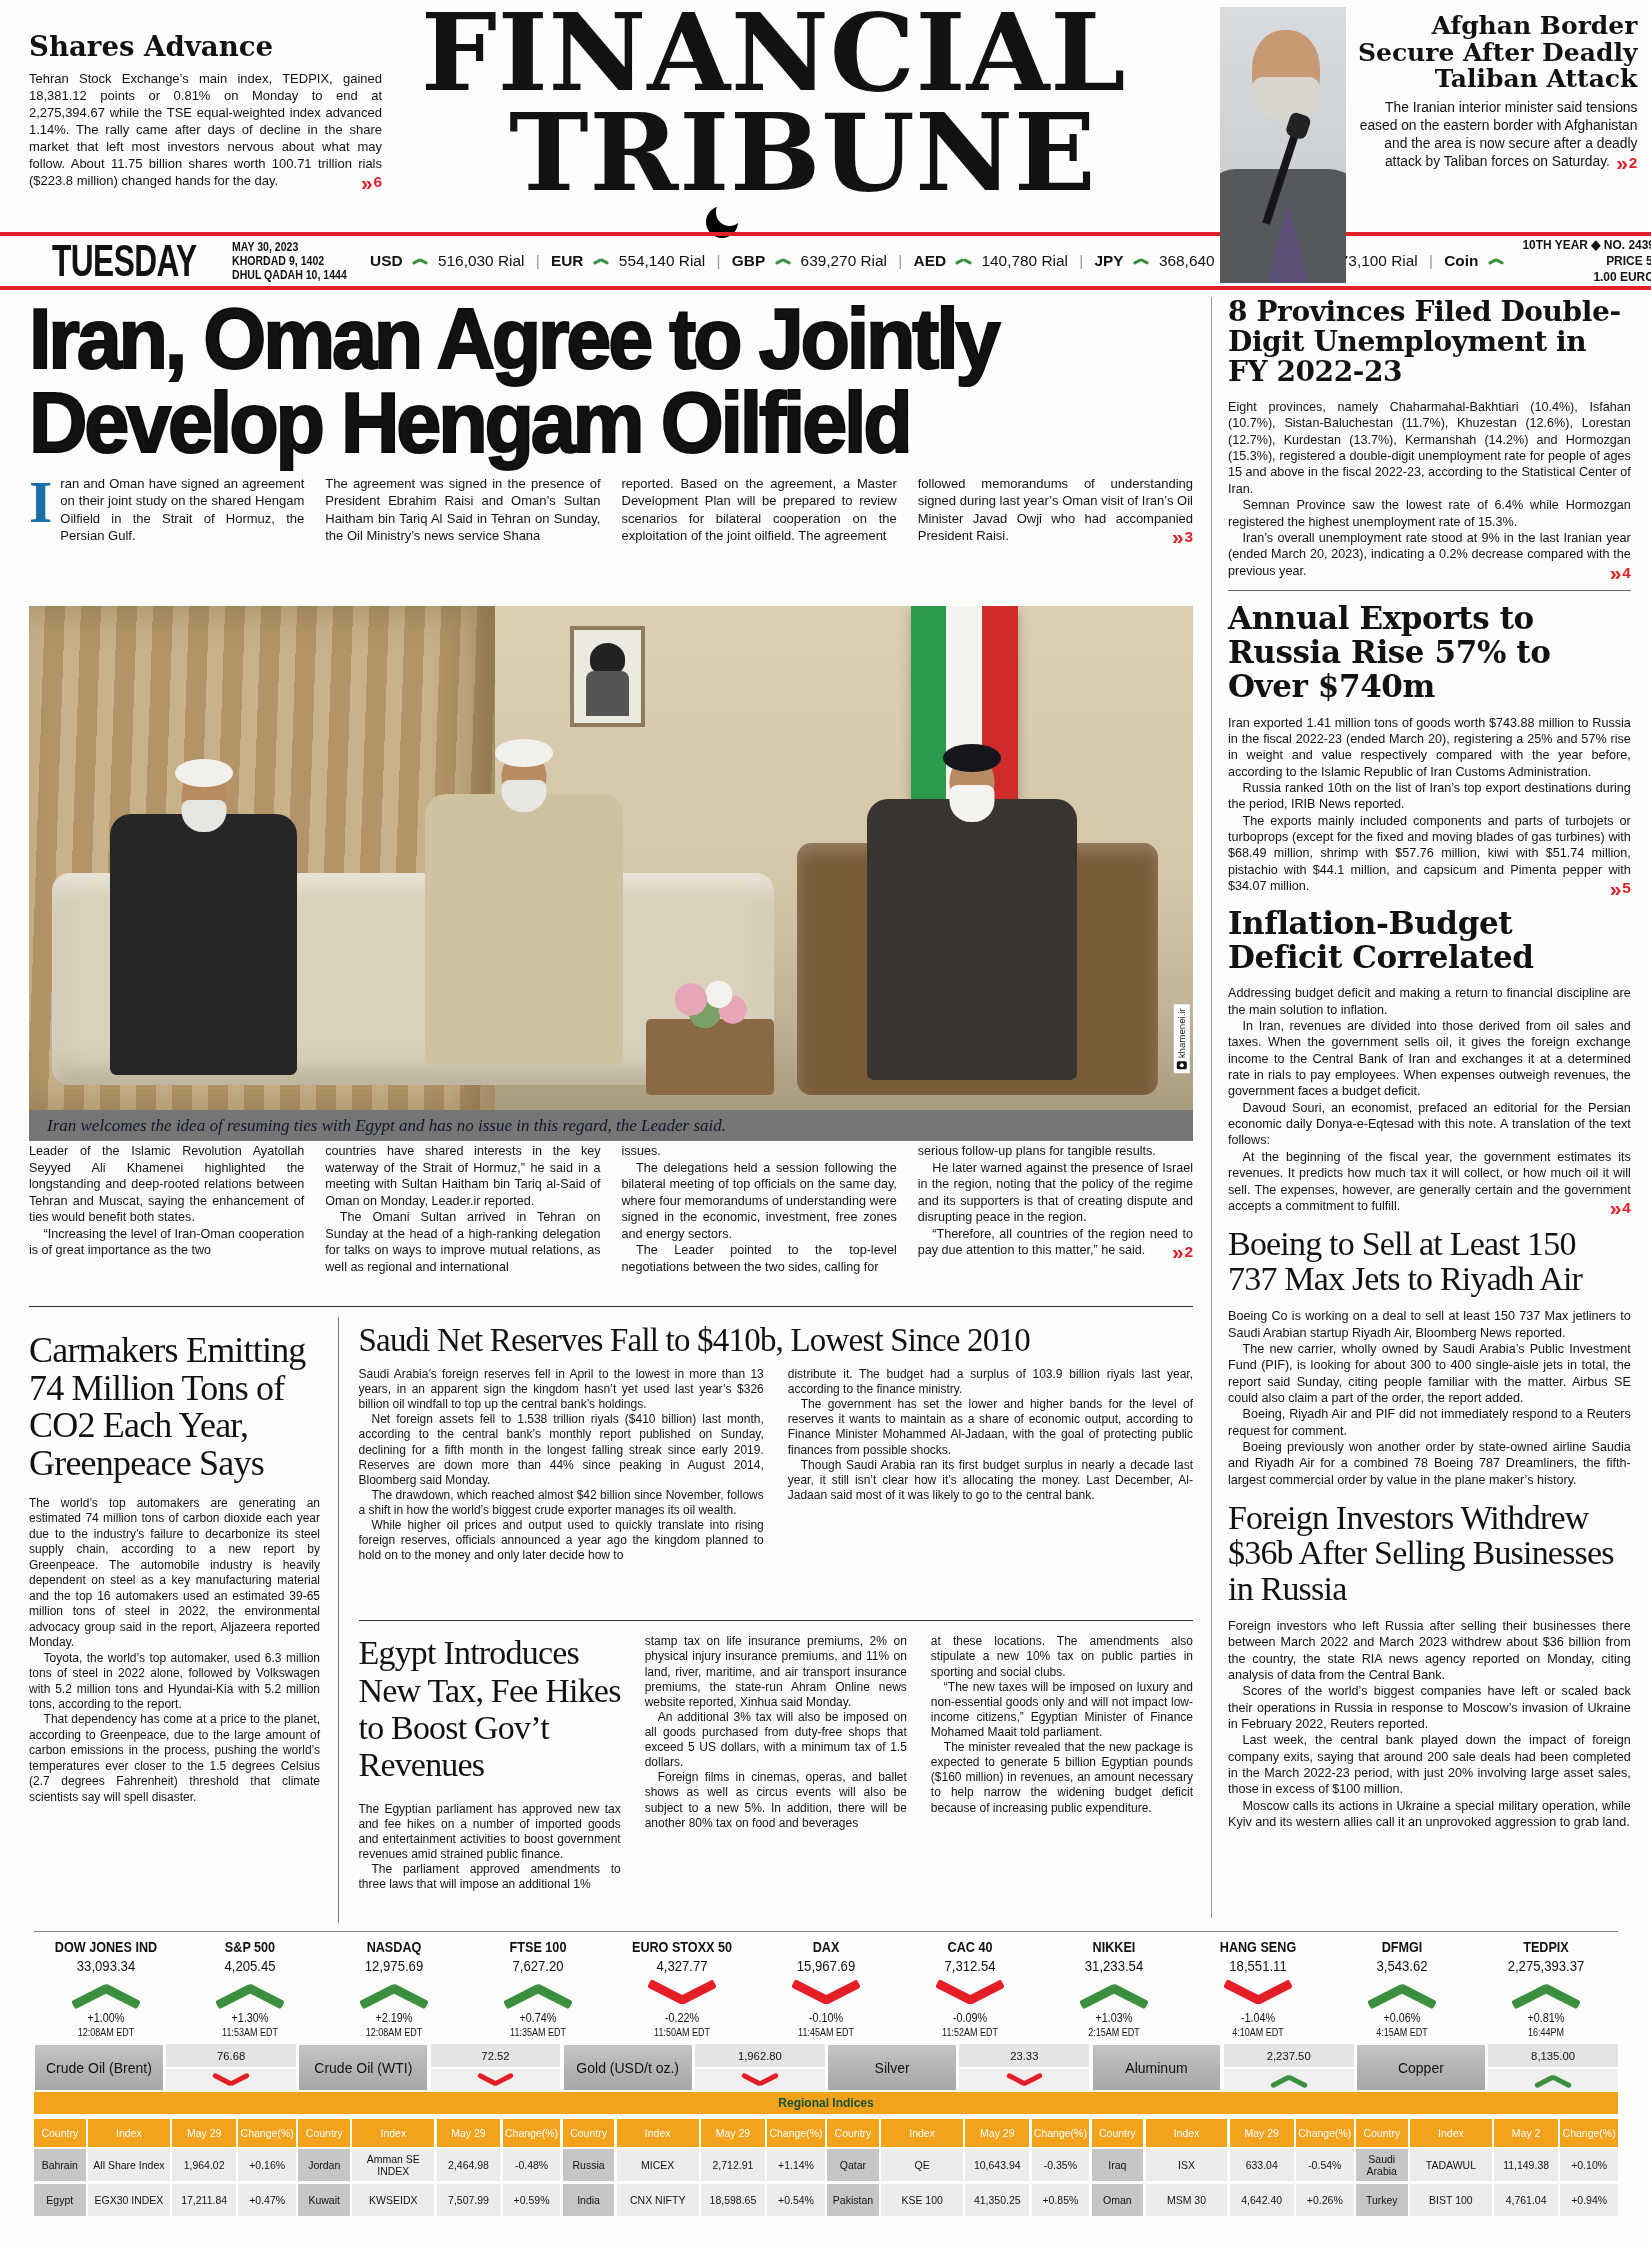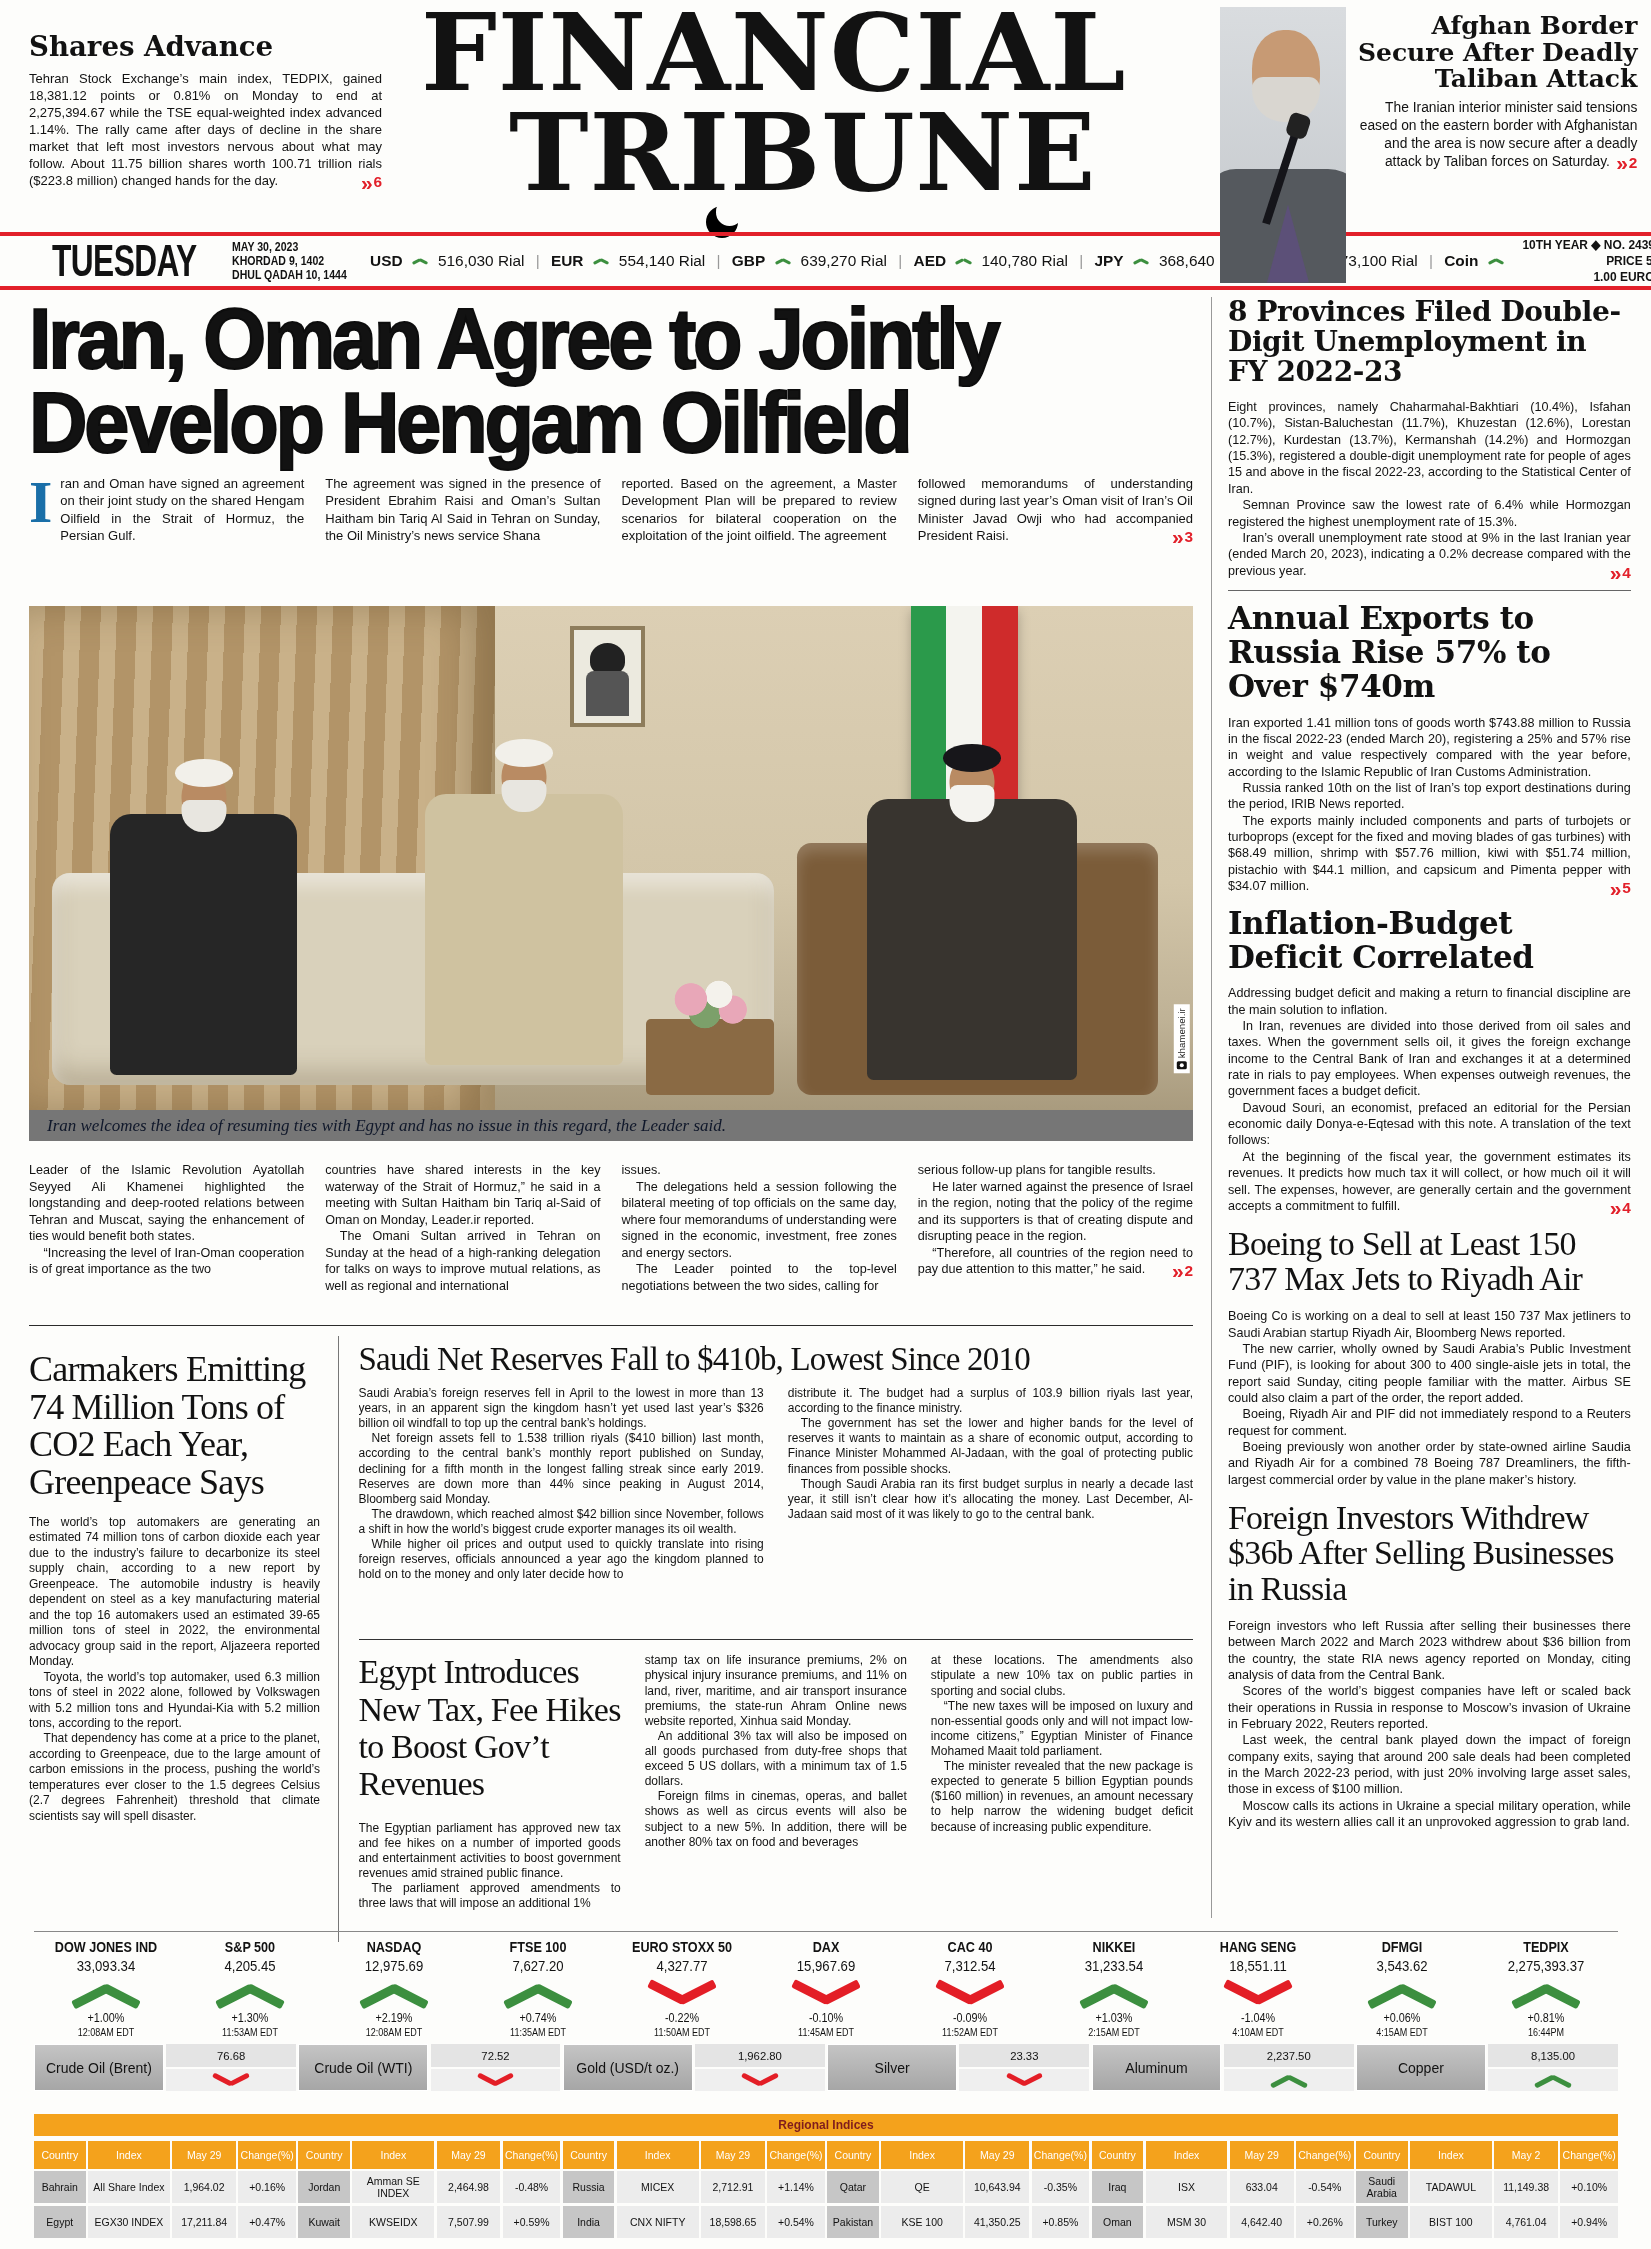--- a/index.html
+++ b/index.html
@@ -83,21 +83,21 @@
   .man3 .robe{background:#38342f}
   .man3 .beard{background:#f4f3ef;height:37px}
   .stable{position:absolute;left:53%;bottom:3%;width:11%;height:15%;background:#8a6a44;border-radius:4.9px}
   .flowers{position:absolute;left:54.5%;bottom:16%;width:8%;height:10%;background:radial-gradient(circle at 30% 40%,#e8a7b8 0 22%,transparent 23%),radial-gradient(circle at 60% 30%,#f4f2ec 0 20%,transparent 21%),radial-gradient(circle at 75% 60%,#e8a7b8 0 18%,transparent 19%),radial-gradient(circle at 45% 65%,#7ca06a 0 26%,transparent 27%);border-radius:50%}
   .overlay-title{position:absolute;left:21px;top:14.6px;font-family:"Liberation Serif",serif;font-weight:700;font-size:34px;line-height:1.12;color:#fff;text-shadow:0 1.6px 4px rgba(0,0,0,.65);letter-spacing:0.8px}
   .credit{position:absolute;right:3.2px;bottom:37px;background:#fff;color:#222;font-size:9.7px;padding:4px 2.4px;writing-mode:vertical-rl;transform:rotate(180deg);display:flex;align-items:center;gap:3.2px}
   .cam{width:10.5px;height:8px;background:#111;border-radius:1.6px;position:relative;display:inline-block}
   .cam::after{content:"";position:absolute;left:3.2px;top:1.6px;width:4px;height:4px;border-radius:50%;background:#fff}
   .caption{position:absolute;left:0;right:0;bottom:0;height:31px;background:var(--gray-cap);color:#0f172a;font-family:"Liberation Serif",serif;font-style:italic;font-size:17px;display:flex;align-items:center;padding-left:18px}
 
-  .body-row{display:grid;grid-template-columns:repeat(4,1fr);column-gap:21px;margin-top:21px;height:152px;overflow:hidden}
+  .body-row{display:grid;grid-template-columns:repeat(4,1fr);column-gap:21px;margin-top:2px;height:152px;overflow:hidden}
   .body-row p{font-size:12.6px;line-height:1.31;text-align:justify}
   .body-row p+p{text-indent:14.6px}
 
   .midrule{border:none;border-top:1.6px solid #2b2b2b;margin:11.3px 0 0}
 
   .bottom-sec{display:grid;grid-template-columns:310px 1fr;column-gap:19.5px;margin-top:9.7px;height:606px;overflow:hidden}
   .carmakers{border-right:0.8px solid #777;padding-right:18px;padding-top:14.6px}
   .carmakers h2{font-family:"Liberation Serif",serif;font-weight:400;font-size:36px;line-height:1.05;margin-bottom:13px;letter-spacing:-0.8px}
   .carmakers p{font-size:12px;line-height:1.29;text-align:justify}
   .carmakers p+p{text-indent:14.6px}
@@ -126,21 +126,21 @@
   .idx-name{font-size:15.4px;font-weight:700;transform:scaleX(.82);white-space:nowrap}
   .idx-val{font-size:14.6px;margin-top:1.6px;transform:scaleX(.9);white-space:nowrap}
   .idx-row .chev{margin:6.5px auto 3.2px;display:block}
   .idx-chg{font-size:12px;transform:scaleX(.9)}
   .idx-time{font-size:10px;transform:scaleX(.9);margin-top:1.6px;white-space:nowrap}
   .com-row{display:grid;grid-template-columns:repeat(12,1fr);gap:2.4px;margin-top:6.5px;height:47px}
   .com-label{background:linear-gradient(#c4c4c4,#a6a6a6);display:flex;align-items:center;justify-content:center;font-size:14px;text-align:left;transform:none;border:0.8px solid #fff}
   .com-box{display:flex;flex-direction:column;gap:2.4px}
   .com-val{flex:1;background:#e4e4e4;display:flex;align-items:center;justify-content:center;font-size:11.3px}
   .com-trend{flex:1;background:#efefef;display:flex;align-items:center;justify-content:center}
-  .reg-banner{margin-top:23px;height:22px;background:var(--orange);color:#7f1d1d;font-weight:700;font-size:12px;display:flex;align-items:center;justify-content:center}
+  .reg-banner{margin-top:1px;height:22px;background:var(--orange);color:#14532d;font-weight:700;font-size:12px;display:flex;align-items:center;justify-content:center}
   .reg-table{display:grid;grid-template-columns:repeat(6,0.85fr 1.35fr 1.05fr 0.95fr);gap:2.4px;margin-top:4.9px}
   .th{background:var(--orange);color:#fff;font-size:10.5px;display:flex;align-items:center;justify-content:center;height:27.6px;text-align:center}
   .td{background:var(--cell);font-size:10.5px;display:flex;align-items:center;justify-content:center;min-height:32px;text-align:center;line-height:1.15;padding:1.6px}
   .td.c{background:var(--cellc)}
 </style>
 </head>
 <body>
 
 <div class="page">
 

